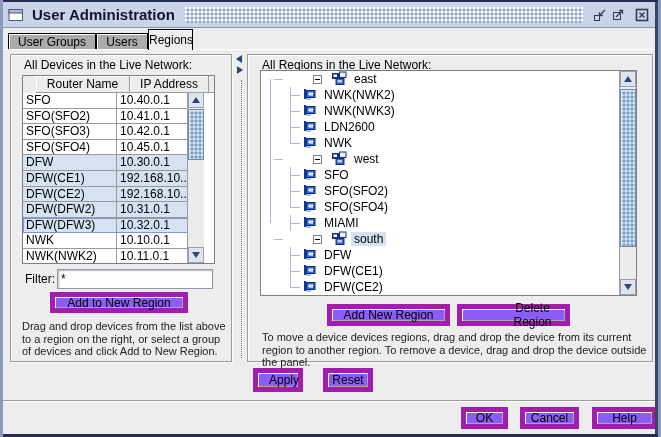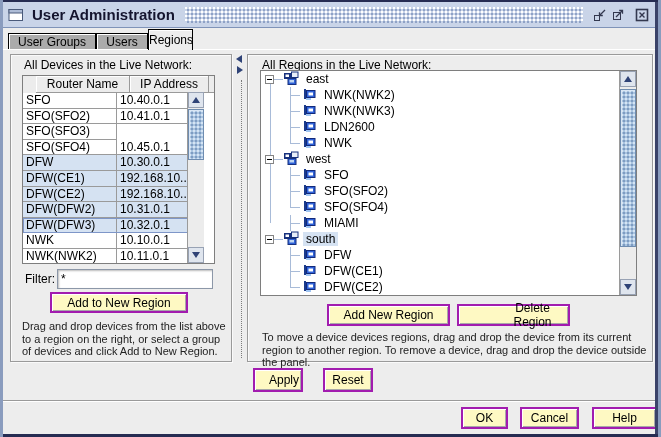--- a/index.html
+++ b/index.html
@@ -77,39 +77,39 @@
   .tri-down{width:0;height:0;border-left:4px solid transparent;border-right:4px solid transparent;
             border-top:6px solid #2F4377;}
   .table-scroll{left:187px;top:92px;height:171px;}
   .tree-scroll{left:619px;top:71px;height:224px;}
 
   
   .filter-label{left:25px;top:272px;}
   .filter-field{left:57px;top:269px;width:156px;height:20px;border:1px solid #8C97A8;
                 box-shadow:inset 1px 1px 2px #BBB;font:12px "Liberation Sans",sans-serif;
                 padding:0 3px;background:#FFF;}
-  .btn{background:#fef9c3;border:2px solid #a21caf;box-shadow:inset 1px 1px 0 #FFF,inset -1px -1px 0 #A8A8A8;
+  .btn{background:#8b5cf6;border:5px solid #a21caf;box-shadow:inset 1px 1px 0 #FFF,inset -1px -1px 0 #A8A8A8;
        font:12px "Liberation Sans",sans-serif;color:#000;display:flex;align-items:center;
        justify-content:center;cursor:pointer;padding:0;}
   .add-new-region-left{left:50px;top:292px;width:138px;height:21px;}
   .hint{font-size:11px;color:#222;line-height:12.5px;}
   .left-hint{left:22px;top:320px;width:210px;}
 
   
   .divider{left:236px;top:54px;width:10px;height:308px;cursor:col-resize;}
   .div-arrow-left{left:236px;top:55px;width:0;height:0;border-top:4px solid transparent;
        border-bottom:4px solid transparent;border-right:6px solid #2F4377;cursor:pointer;}
   .div-arrow-right{left:237px;top:66px;width:0;height:0;border-top:4px solid transparent;
        border-bottom:4px solid transparent;border-left:6px solid #2F4377;cursor:pointer;}
   .div-dots{left:241px;top:80px;width:1px;height:278px;border-left:1px dotted #7A7A7A;}
 
   
   .tree-box{left:260px;top:70px;width:377px;height:226px;background:#FFF;border:1px solid #7E7E7E;overflow:hidden;}
   .tree-inner{position:absolute;left:0;top:0;right:17px;bottom:0;overflow:hidden;}
-  .tnode{position:relative;height:16px;display:flex;align-items:center;white-space:nowrap;z-index:1;}
+  .tnode{position:relative;height:16px;display:flex;align-items:center;white-space:nowrap;z-index:1;padding-left:48px;}
   .tnode .tlabel{font-size:12px;padding:0 3px;cursor:default;}
   .tnode .tlabel.selected{background:var(--selection);}
   .toggle{position:relative;z-index:2;width:9px;height:9px;margin-left:4px;background:#FFF;
           border:1px solid #848484;flex:none;cursor:pointer;}
   .toggle::after{content:"";position:absolute;left:1px;top:3px;width:5px;height:1px;background:#000;}
   .tnode.region::after{content:"";position:absolute;left:13px;top:8px;width:9px;height:1px;background:var(--connector);}
   .tnode.region .node-icon{margin-left:9px;}
   .tnode.child{padding-left:40px;}
   .tnode.child::before{content:"";position:absolute;left:29px;top:0;height:16px;border-left:1px solid var(--connector);}
   .tnode.child.last::before{height:8px;}
@@ -196,20 +196,21 @@
         <div class="trow">
           <div class="td c1">SFO</div>
           <div class="td c2">10.40.0.1</div>
         </div>
         <div class="trow">
           <div class="td c1">SFO(SFO2)</div>
           <div class="td c2">10.41.0.1</div>
         </div>
         <div class="trow">
           <div class="td c1">SFO(SFO3)</div>
+          <div class="td c2">10.42.0.1</div>
         </div>
         <div class="trow">
           <div class="td c1">SFO(SFO4)</div>
           <div class="td c2">10.45.0.1</div>
         </div>
         <div class="trow selected">
           <div class="td c1">DFW</div>
           <div class="td c2">10.30.0.1</div>
         </div>
         <div class="trow selected">

